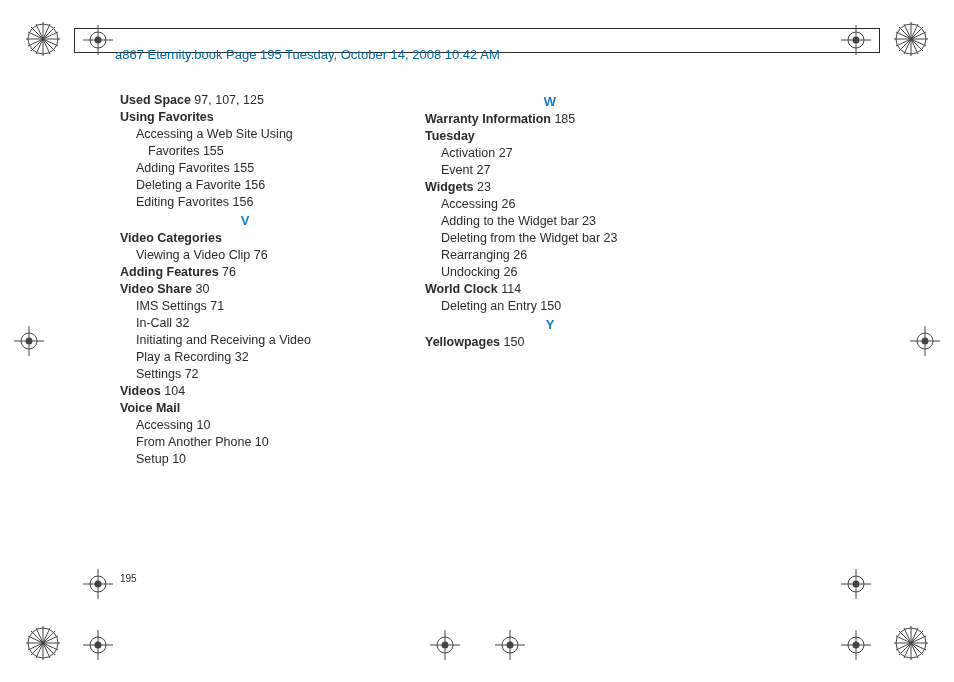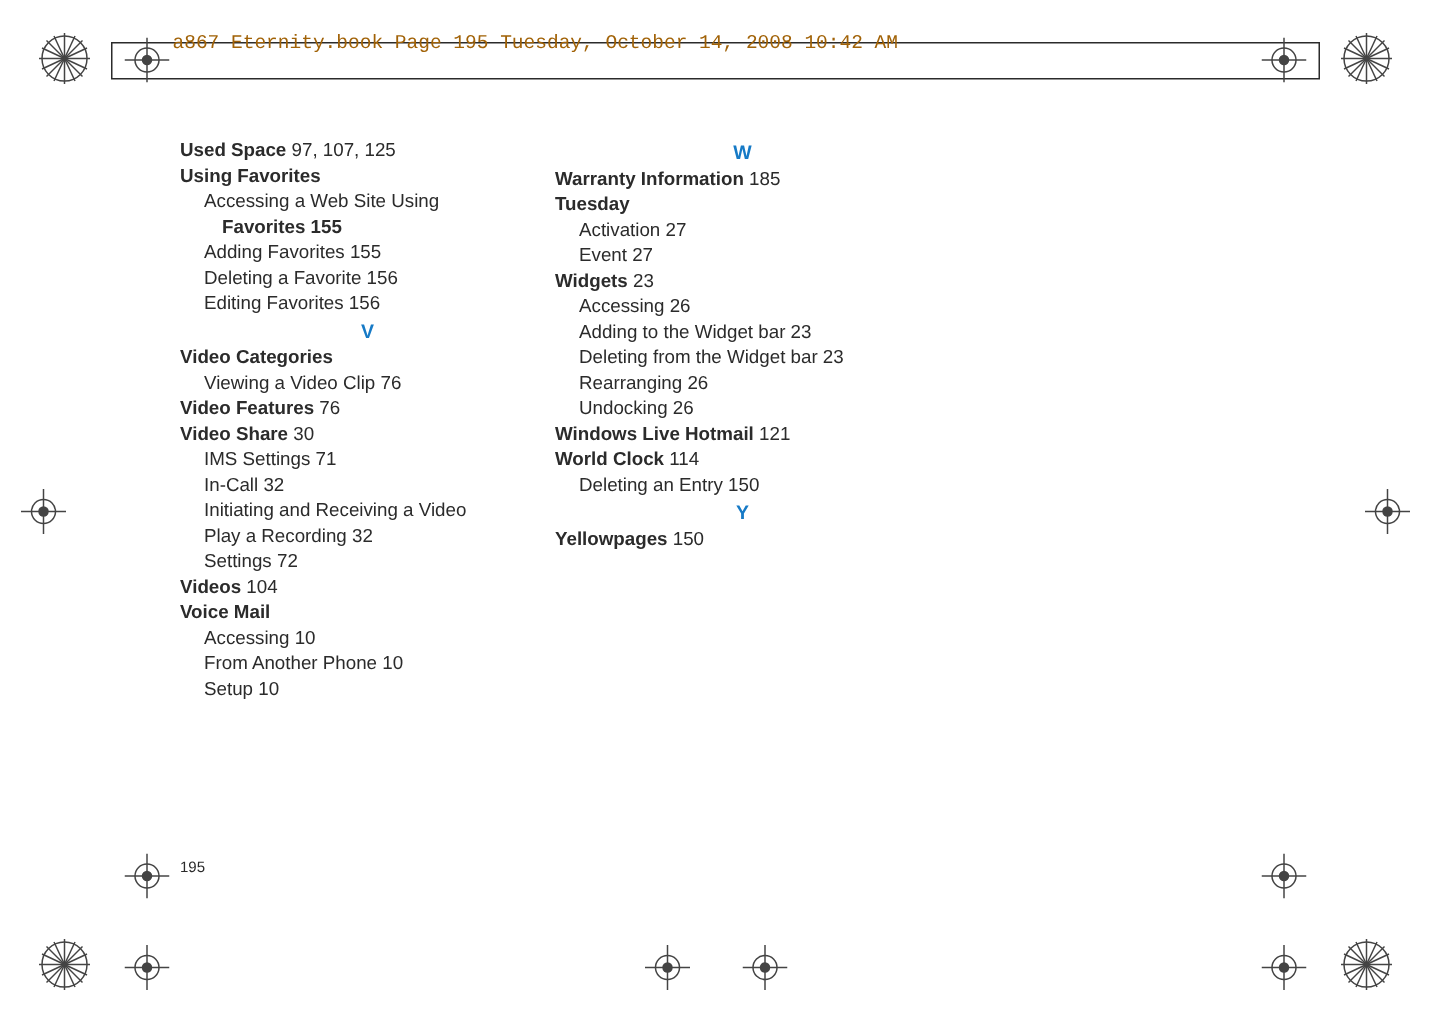--- a/index.html
+++ b/index.html
@@ -14,47 +14,47 @@
   }
   .regmark {
     position: absolute;
     pointer-events: none;
   }
   .regmark svg { display: block; }
   
   .header-text {
     position: absolute;
     left: 115px;
-    top: 21px;
+    top: 47px;
     font-size: 13px;
-    color: #a16207;
-    font-family: Liberation Mono, monospace;
+    color: #0369a1;
   }
   .content {
     position: absolute;
     left: 120px;
     top: 92px;
     width: 560px;
     display: flex;
+    gap: 55px;
     font-size: 12.5px;
     line-height: 17px;
   }
   .col {
     width: 250px;
   }
   .bold { font-weight: bold; }
   .section-letter {
     font-weight: bold;
     color: #167ac6;
     font-size: 13px;
     text-align: center;
     margin: 1px 0;
   }
   .sub { padding-left: 16px; }
-  .sub2 { padding-left: 28px; font-weight: bold; }
+  .sub2 { padding-left: 28px; }
   .pagenum {
     position: absolute;
     left: 120px;
     bottom: 98px;
     font-size: 10px;
     color: #2b2b2b;
   }
   
   .frame-top, .frame-bottom {
     position: absolute;
@@ -222,21 +222,21 @@
     <div><span class="bold">Used Space</span><span> 97, 107, 125</span></div>
     <div><span class="bold">Using Favorites</span></div>
     <div class="sub"><span>Accessing a Web Site Using</span></div>
     <div class="sub2"><span>Favorites</span><span> 155</span></div>
     <div class="sub"><span>Adding Favorites</span><span> 155</span></div>
     <div class="sub"><span>Deleting a Favorite</span><span> 156</span></div>
     <div class="sub"><span>Editing Favorites</span><span> 156</span></div>
     <div class="section-letter">V</div>
     <div><span class="bold">Video Categories</span></div>
     <div class="sub"><span>Viewing a Video Clip</span><span> 76</span></div>
-    <div><span class="bold">Video Features</span><span> 76</span></div>
+    <div><span class="bold">Adding Features</span><span> 76</span></div>
     <div><span class="bold">Video Share</span><span> 30</span></div>
     <div class="sub"><span>IMS Settings</span><span> 71</span></div>
     <div class="sub"><span>In-Call</span><span> 32</span></div>
     <div class="sub"><span>Initiating and Receiving a Video</span></div>
     <div class="sub"><span>Play a Recording</span><span> 32</span></div>
     <div class="sub"><span>Settings</span><span> 72</span></div>
     <div><span class="bold">Videos</span><span> 104</span></div>
     <div><span class="bold">Voice Mail</span></div>
     <div class="sub"><span>Accessing</span><span> 10</span></div>
     <div class="sub"><span>From Another Phone</span><span> 10</span></div>
@@ -248,21 +248,20 @@
     <div><span class="bold">Warranty Information</span><span> 185</span></div>
     <div><span class="bold">Tuesday</span></div>
     <div class="sub"><span>Activation</span><span> 27</span></div>
     <div class="sub"><span>Event</span><span> 27</span></div>
     <div><span class="bold">Widgets</span><span> 23</span></div>
     <div class="sub"><span>Accessing</span><span> 26</span></div>
     <div class="sub"><span>Adding to the Widget bar</span><span> 23</span></div>
     <div class="sub"><span>Deleting from the Widget bar</span><span> 23</span></div>
     <div class="sub"><span>Rearranging</span><span> 26</span></div>
     <div class="sub"><span>Undocking</span><span> 26</span></div>
-    <div><span class="bold">Windows Live Hotmail</span><span> 121</span></div>
     <div><span class="bold">World Clock</span><span> 114</span></div>
     <div class="sub"><span>Deleting an Entry</span><span> 150</span></div>
     <div class="section-letter">Y</div>
     <div><span class="bold">Yellowpages</span><span> 150</span></div>
   </div>
 </div>
 
 <div class="pagenum">195</div>
 
 </body></html>

